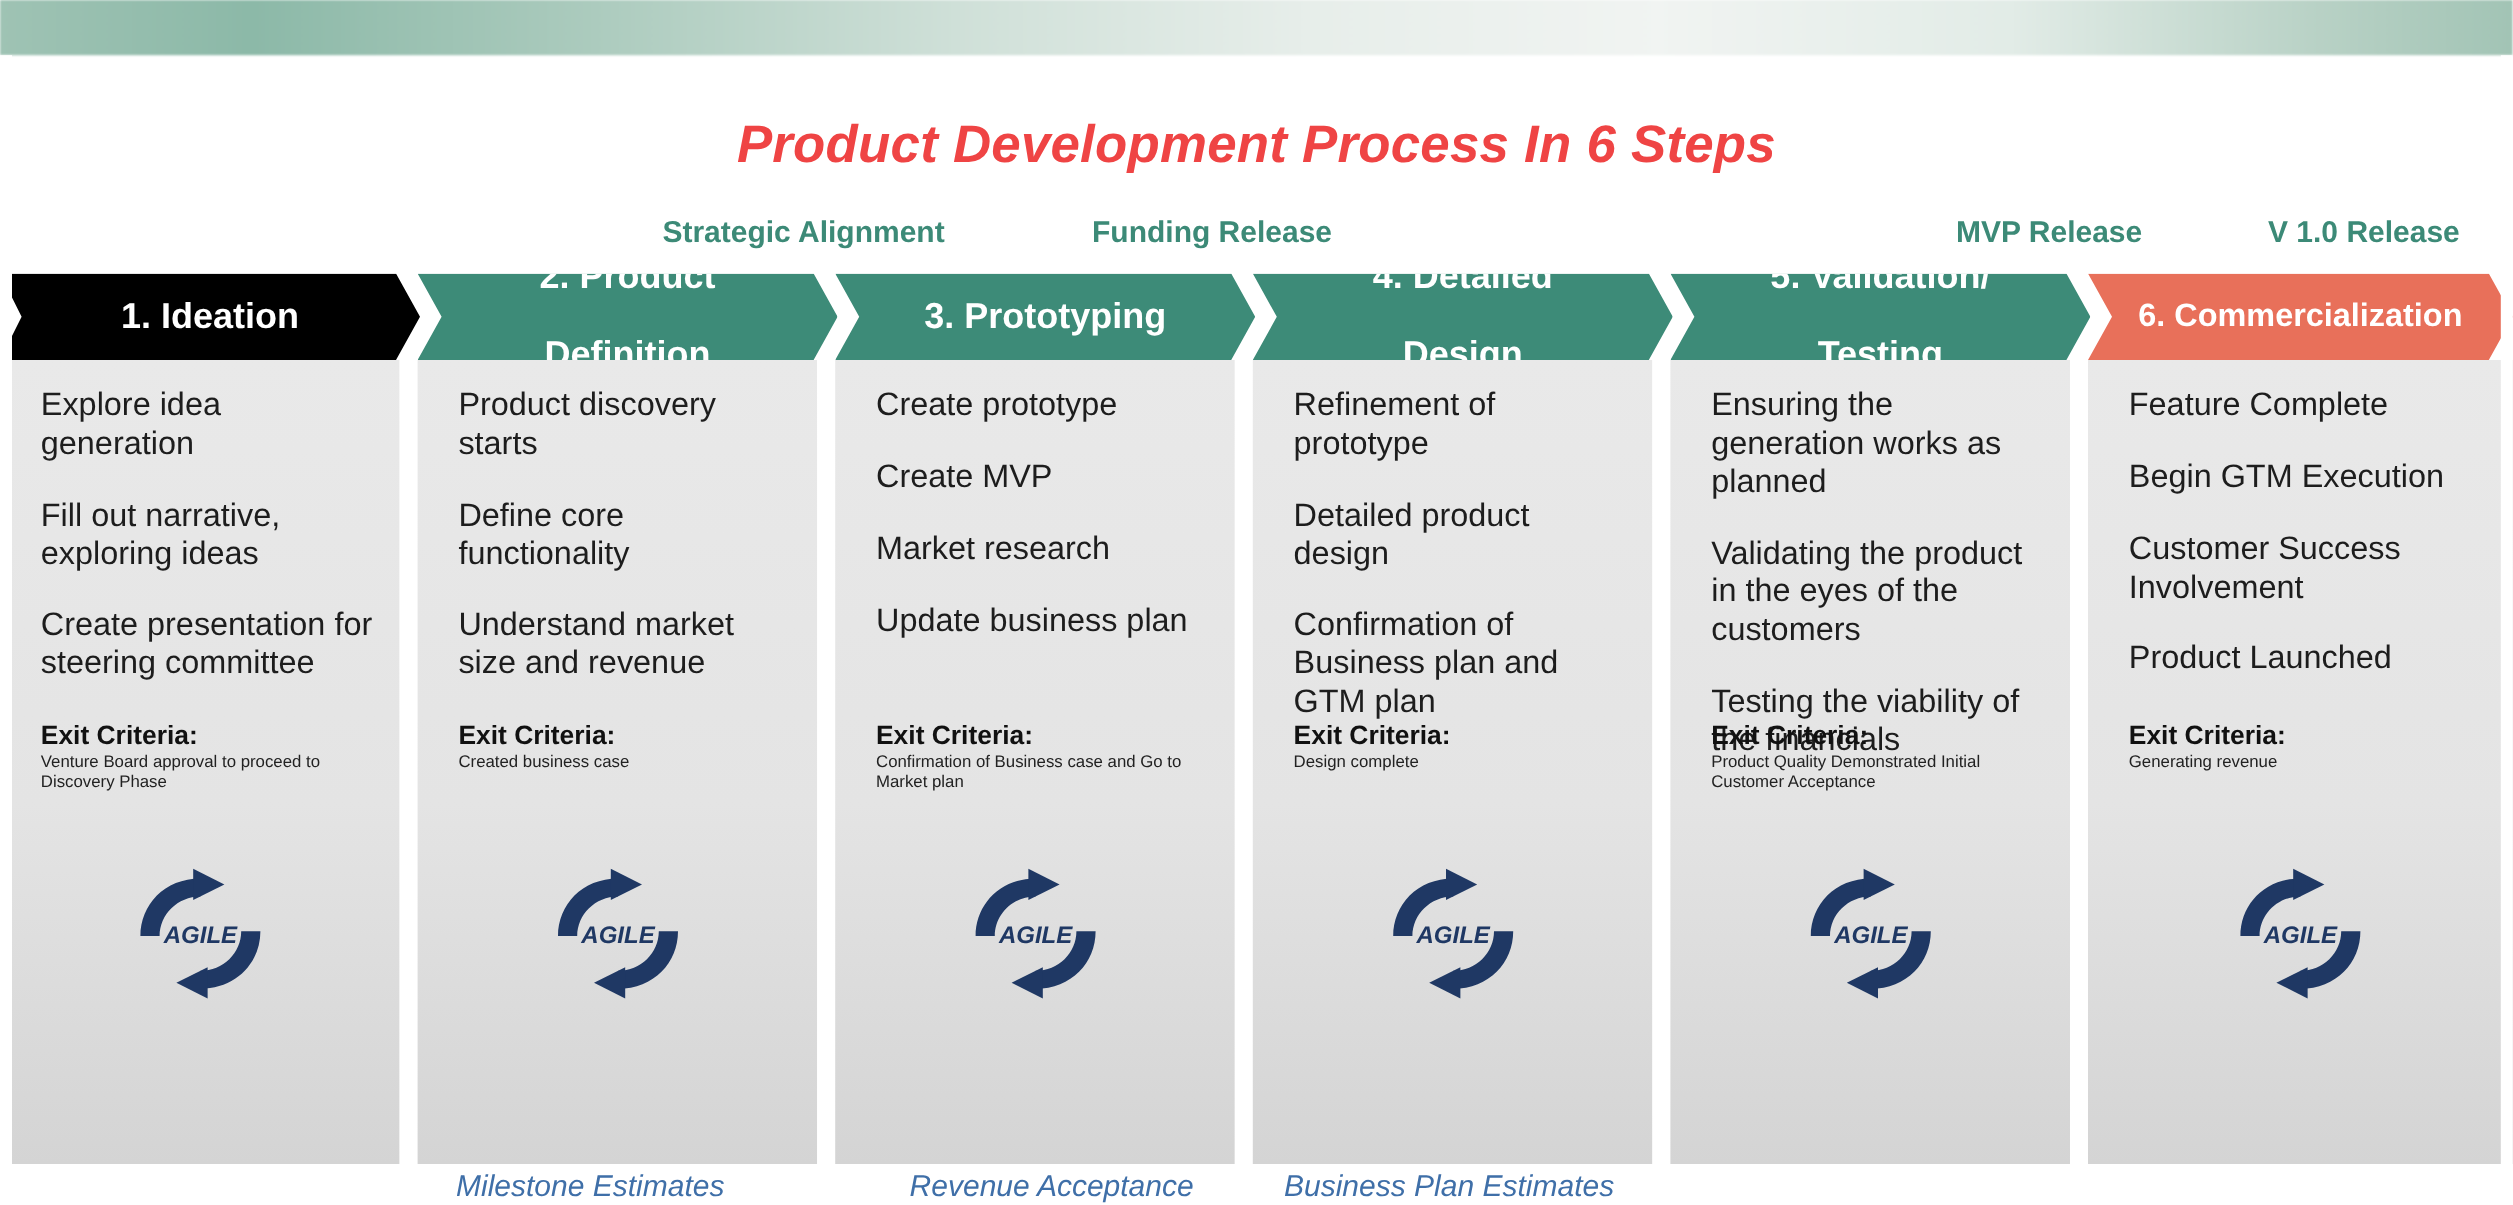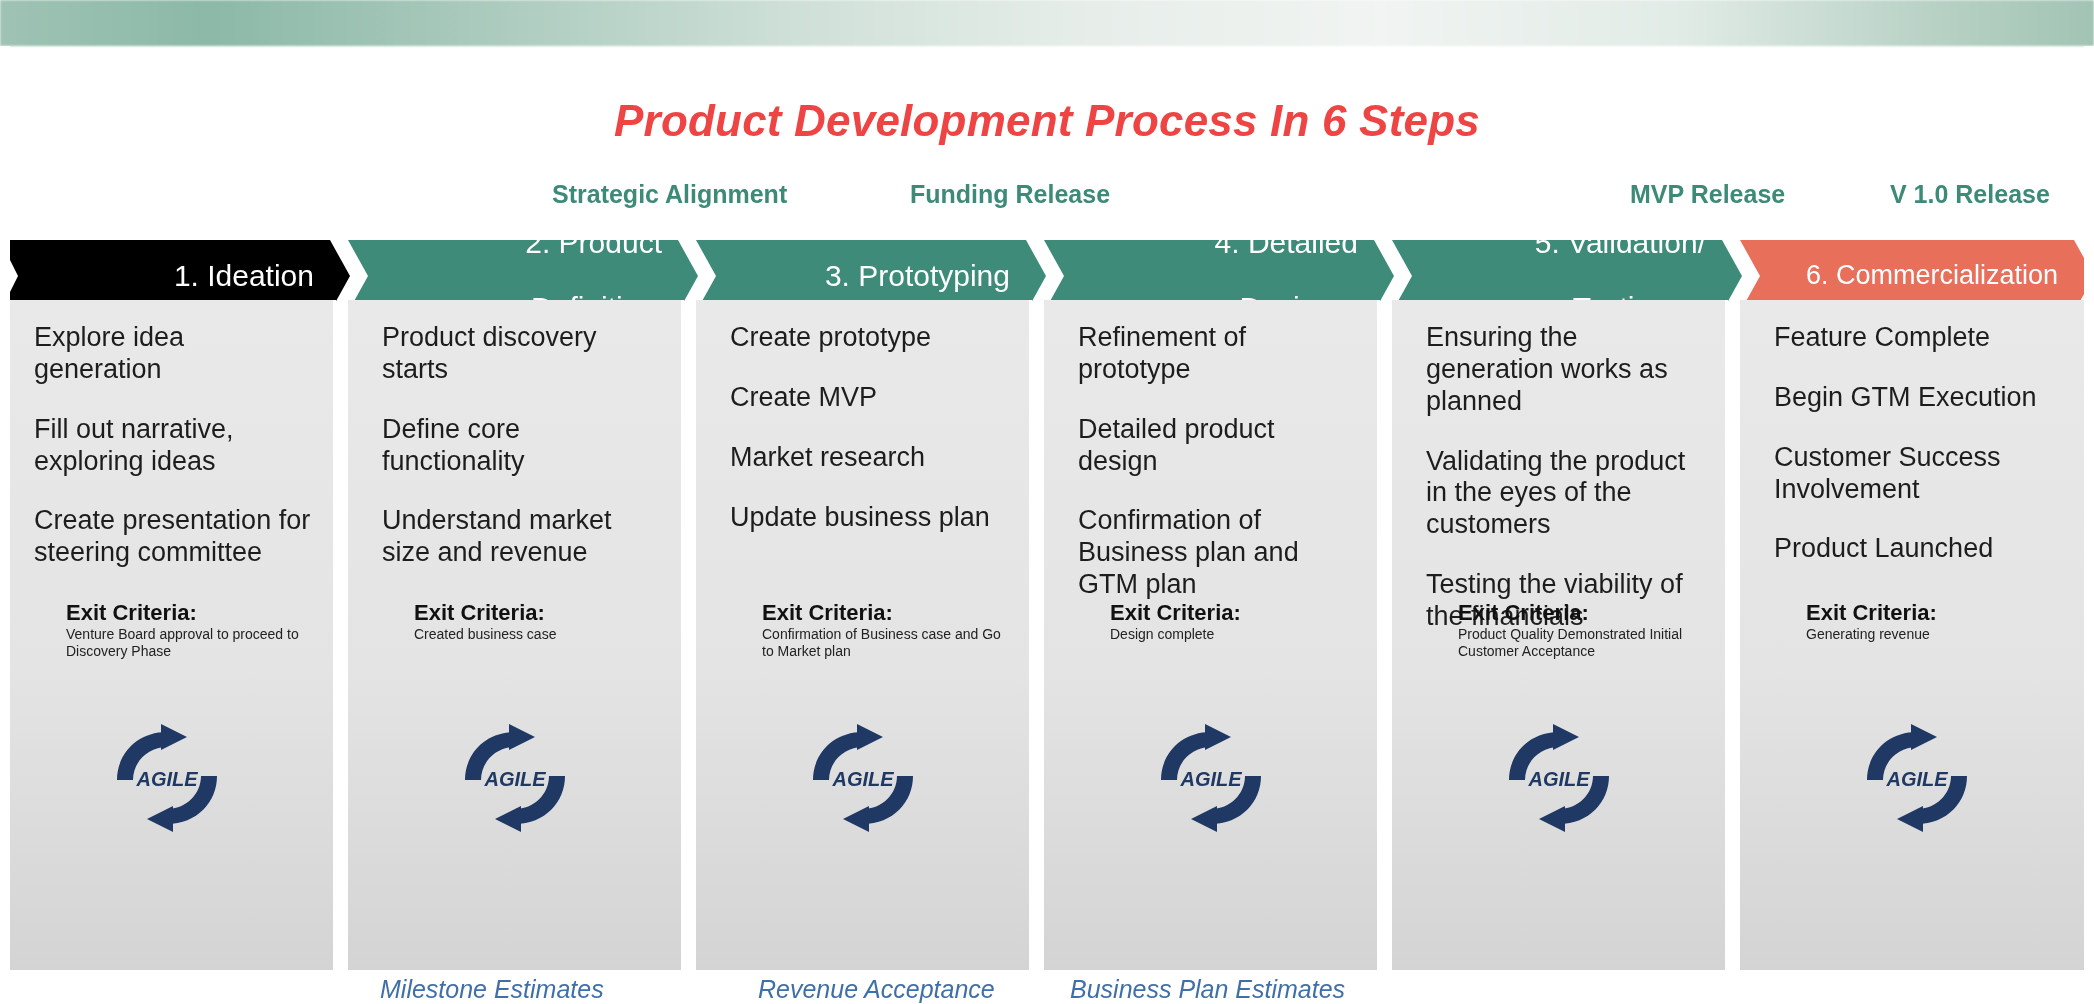--- a/index.html
+++ b/index.html
@@ -28,41 +28,41 @@
 
   
   .milestones{position:absolute;left:0;top:180px;width:2094px;height:32px;}
   .ms{
     position:absolute;top:0;color:#3c8a77;font-size:25px;font-weight:600;white-space:nowrap;
   }
 
   
   .chev-row{position:absolute;left:0;top:228px;width:2094px;height:72px;}
   .chev{
-    position:absolute;top:12px;height:72px;
-    display:flex;align-items:center;justify-content:flex-end;
-    color:#ffffff;font-weight:normal;text-align:center;line-height:1.08;
+    position:absolute;top:0;height:72px;
+    display:flex;align-items:center;justify-content:center;
+    color:#ffffff;font-weight:bold;text-align:center;line-height:1.08;
   }
   .chev span{display:block;padding:0 18px;}
 
   
   .cols{position:absolute;left:0;top:300px;width:2094px;height:670px;}
   .col{
     position:absolute;top:0;height:670px;
     background:linear-gradient(180deg,#e9e9e9 0%,#e4e4e4 55%,#d4d4d4 100%);
     border-right:3px solid #ffffff;
     box-sizing:border-box;
   }
   .col.first{border-left:none;}
   .bullets{position:absolute;left:34px;top:22px;right:18px;}
   .bullet{
     font-size:27px;color:#1d1d1d;line-height:1.18;margin-bottom:28px;
   }
   .exit{
-    position:absolute;left:34px;right:18px;top:300px;margin-left:32px;
+    position:absolute;left:34px;right:18px;top:300px;
   }
   .exit-title{font-size:22px;font-weight:bold;color:#111;line-height:1.2;}
   .exit-body{font-size:14px;color:#222;line-height:1.22;}
 
   .agile{
     position:absolute;left:0;right:0;top:418px;display:flex;justify-content:center;
   }
   .agile svg{display:block;}
 
   

